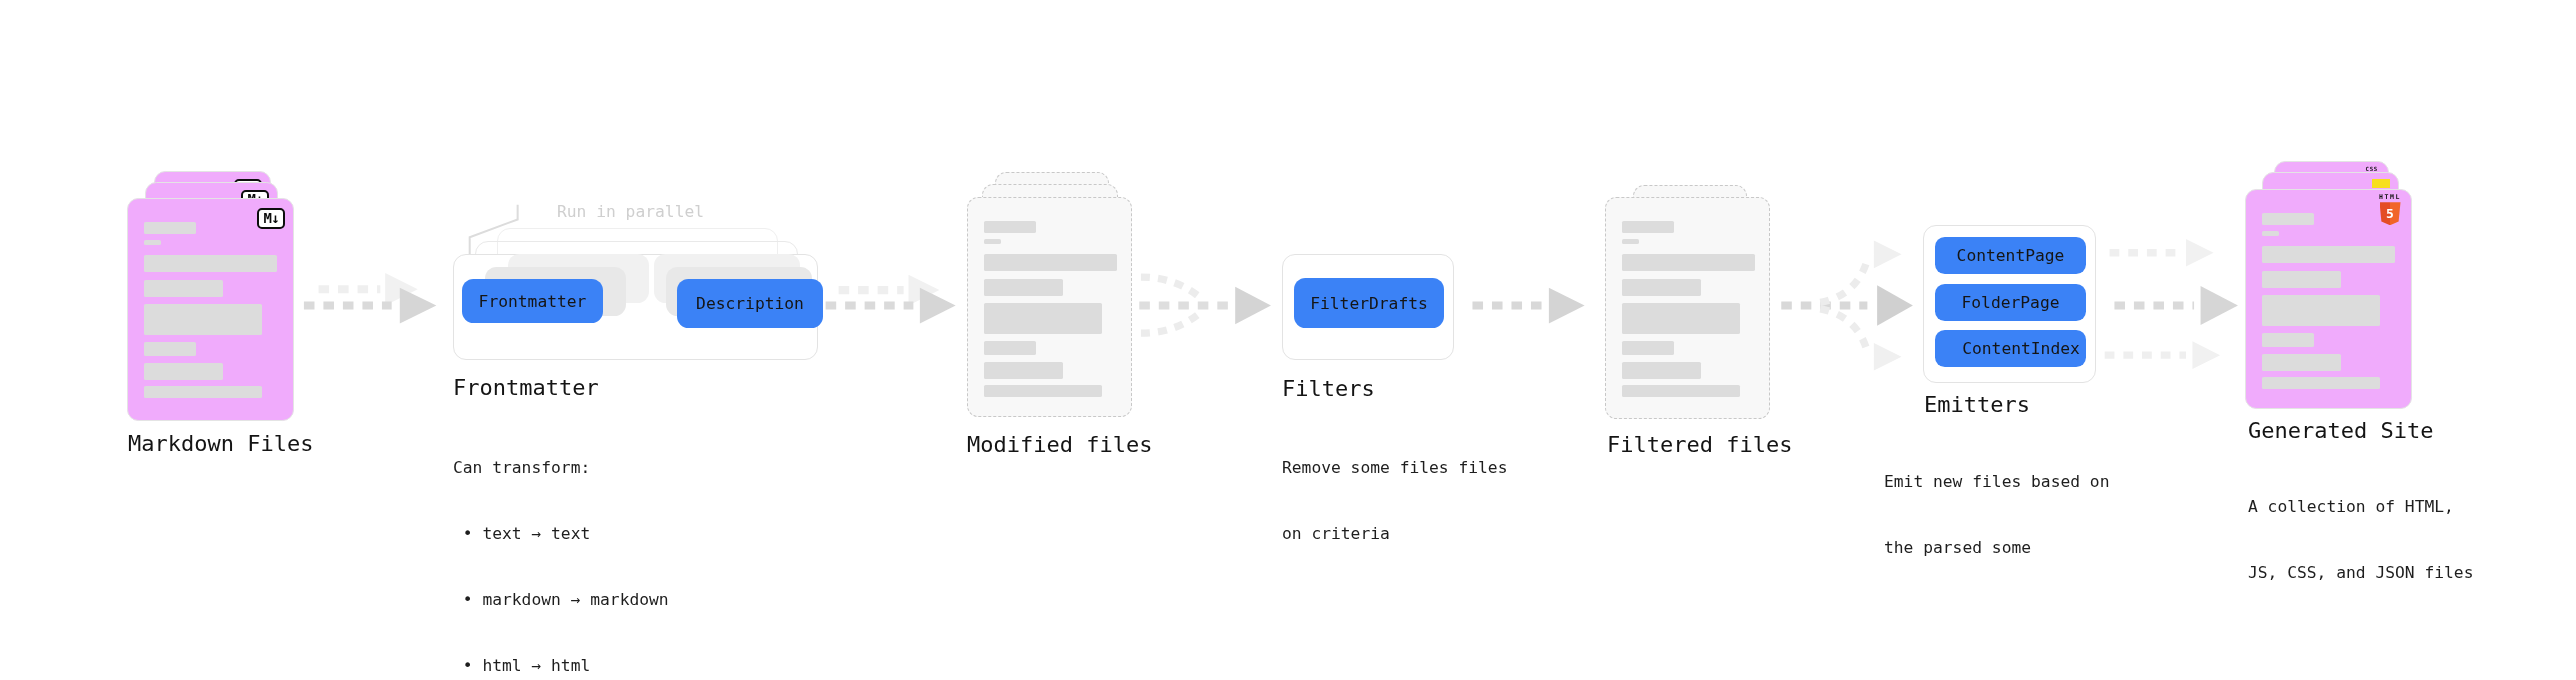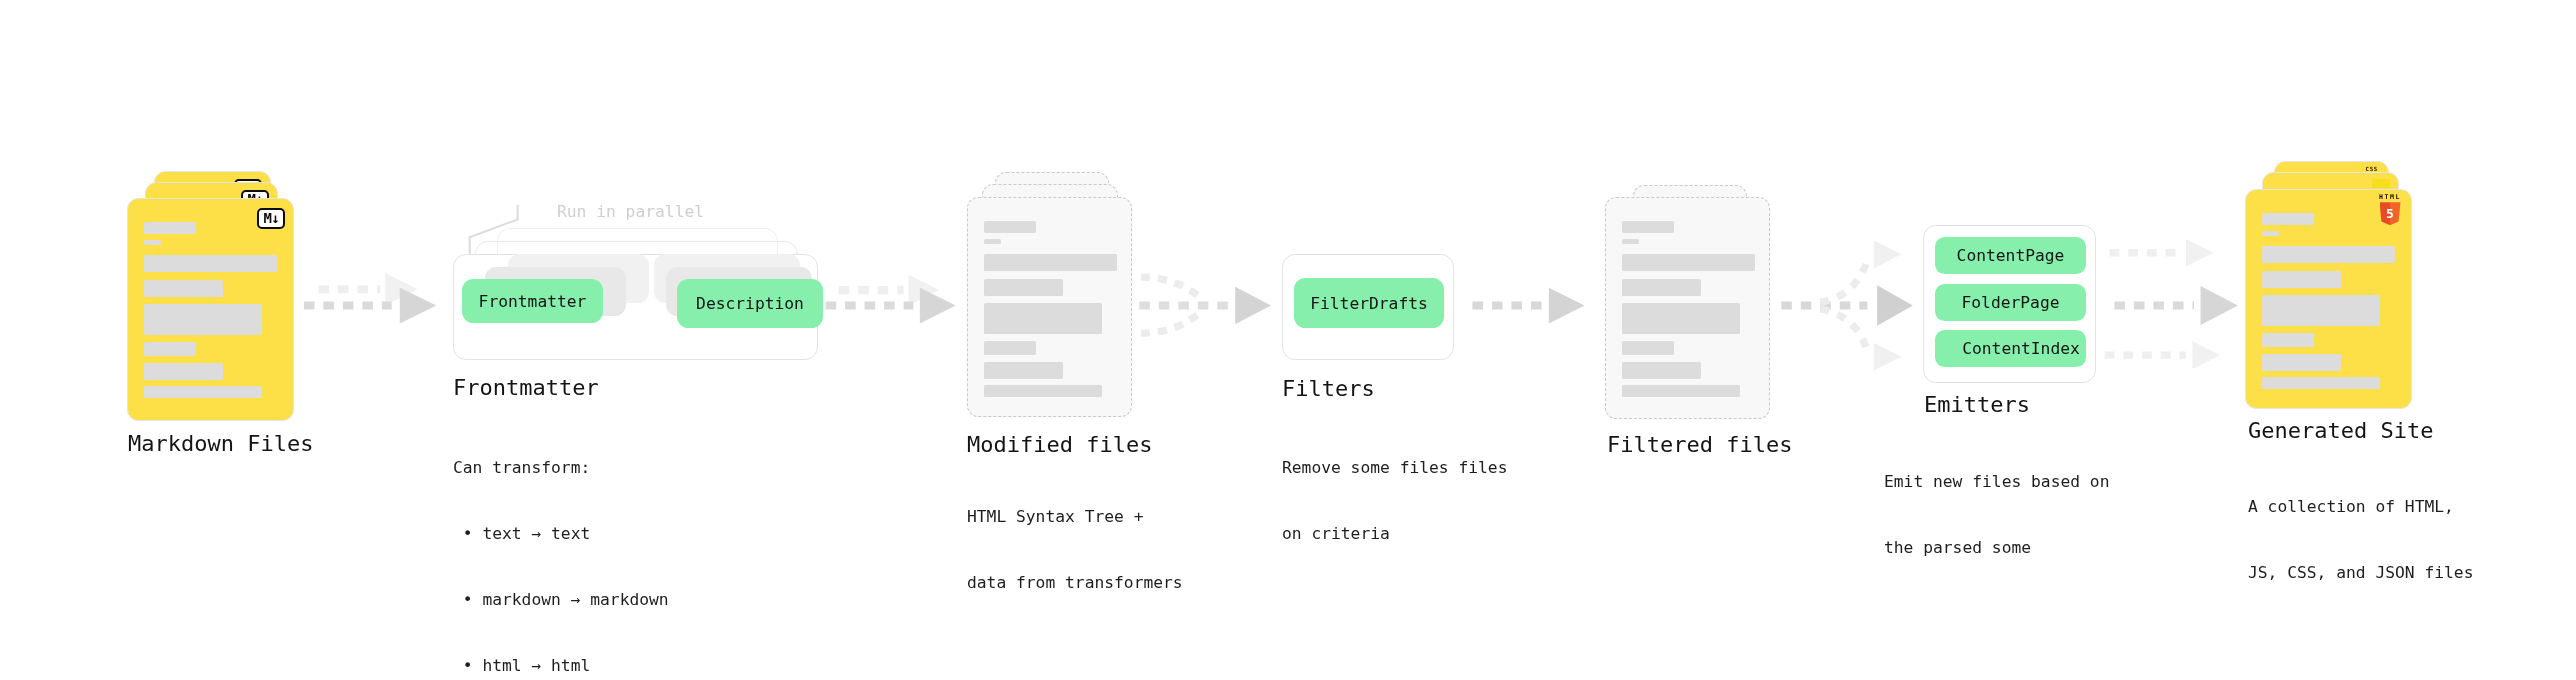--- a/index.html
+++ b/index.html
@@ -2,21 +2,21 @@
 <html style="font-size:13px"><head>
 <meta charset="utf-8">
 <style>
   html,body { margin:0; padding:0; background:#ffffff; }
   #canvas {
     position:relative; width:2576px; height:681px; background:#ffffff; overflow:hidden;
     font-family:"DejaVu Sans Mono","Liberation Mono",monospace; color:#141414;
   }
 
   
-  .doc { position:absolute; background:#fde047; border:1.6px solid #e4e4e4; border-radius:11.4px; box-sizing:border-box; }
+  .doc { position:absolute; background:#f0abfc; border:1.6px solid #e4e4e4; border-radius:11.4px; box-sizing:border-box; }
   .doc.dashed { background:#f8f8f8; border:1.6px dashed #c8c8c8; }
   .bars { position:absolute; left:16.3px; top:23px; }
   .bar { background:#dcdcdc; border-radius:1.6px; }
   .b1{width:52px;height:12.2px;margin-bottom:5.7px}
   .b2{width:17px;height:4.9px;margin-bottom:9.8px}
   .b3{width:133px;height:17px;margin-bottom:8.1px}
   .b4{width:79px;height:17px;margin-bottom:7.3px}
   .b5{width:118px;height:31px;margin-bottom:7.3px}
   .b6{width:52px;height:14px;margin-bottom:6.5px}
   .b7{width:79px;height:17px;margin-bottom:6.5px}
@@ -32,21 +32,21 @@
     color:#fff; font-weight:bold; font-size:13px; }
   .js-icon { position:absolute; width:18px; height:9px; background:#f7df1e; }
   .css-icon { position:absolute; width:16.3px; text-align:center; }
   .css-word { font-size:5.7px; font-weight:bold; color:#111; line-height:1; letter-spacing:0.8px; }
   .css-bar { height:3.3px; background:#2965f1; margin-top:0.8px; border-radius:0.8px; }
 
   
   .obox { position:absolute; border:1.6px solid #e3e3e3; border-radius:13px; background:#ffffff; box-sizing:border-box; }
   .obox.lv2 { border-color:#e9e9e9; background:transparent; }
   .obox.lv3 { border-color:#efefef; background:transparent; }
-  .pill { position:absolute; background:#86efac; border-radius:11.4px; display:flex; align-items:center;
+  .pill { position:absolute; background:#3b82f6; border-radius:11.4px; display:flex; align-items:center;
     justify-content:center; font-size:16.3px; color:#151515; box-sizing:border-box; }
   .pill.ghost1 { background:#e8e8e8; }
   .pill.ghost2 { background:#f1f1f1; }
 
   
   .stage-label { position:absolute; font-size:22px; color:#141414; white-space:pre; }
   .stage-desc { position:absolute; font-size:16.3px; color:#1e1e1e; line-height:22px; white-space:pre; }
   .annotation { position:absolute; font-size:16.3px; color:#cfcfcf; white-space:pre; }
 
   svg.arrows { position:absolute; left:0; top:0; pointer-events:none; }
@@ -164,24 +164,20 @@
         <div class="bar b2"></div>
         <div class="bar b3"></div>
         <div class="bar b4"></div>
       <div class="bar b5"></div>
         <div class="bar b6"></div>
         <div class="bar b7"></div>
         <div class="bar b8"></div>
     </div>
   </div>
   <div class="stage-label" style="left:967px; top:432px;">Modified files</div>
-  <div class="stage-desc" style="left:967px; top:462px;">
-    <div>HTML Syntax Tree +</div>
-    <div>data from transformers</div>
-  </div>
 
   <div class="obox" style="left:1282px; top:254px; width:172px; height:106px;"></div>
   <div class="pill" style="left:1294px; top:278px; width:150px; height:50px;">FilterDrafts</div>
   <div class="stage-label" style="left:1282px; top:376px;">Filters</div>
   <div class="stage-desc" style="left:1282px; top:413px;">
     <div>Remove some files files</div>
     <div>on criteria</div>
   </div>
 
   <div class="doc dashed" style="left:1633px; top:185px; width:114px; height:65px;"></div>

